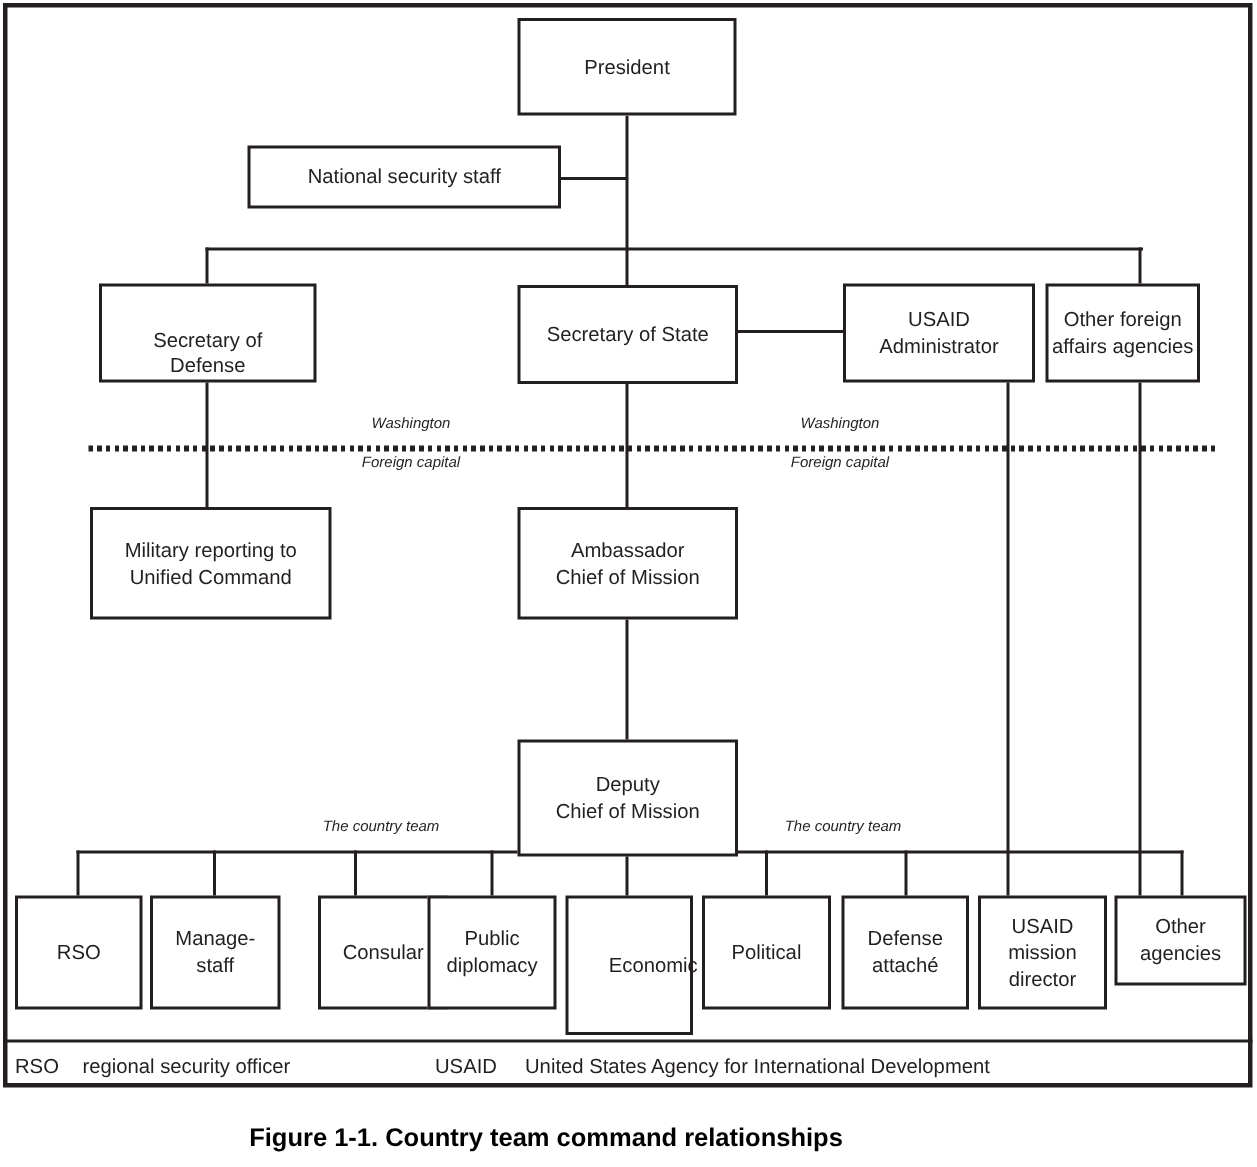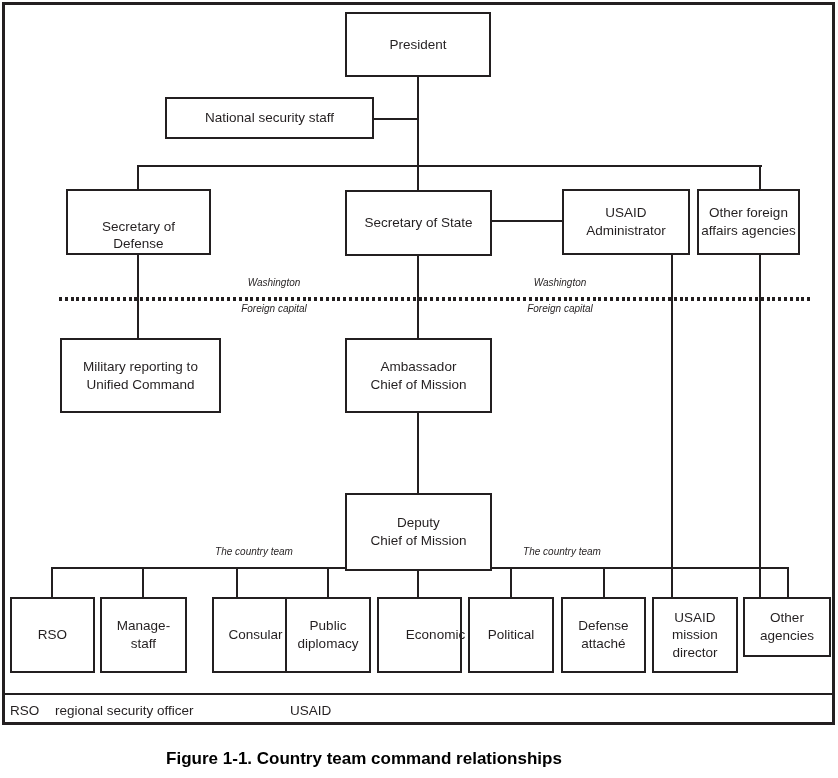--- a/index.html
+++ b/index.html
@@ -30,21 +30,21 @@
   .b-secstate        { left: 345px; top: 190px; width: 147px; height: 66px; }
   .b-usaid-admin     { left: 562px; top: 189px; width: 128px; height: 66px; }
   .b-other-foreign   { left: 697px; top: 189px; width: 103px; height: 66px; }
   .b-military        { left: 60px;  top: 338px; width: 161px; height: 75px; }
   .b-ambassador      { left: 345px; top: 338px; width: 147px; height: 75px; }
   .b-deputy          { left: 345px; top: 454px; width: 147px; height: 78px; margin-top: 39px; }
   .b-rso             { left: 10px;  top: 597px; width: 85px;  height: 76px; }
   .b-management      { left: 100px; top: 597px; width: 87px;  height: 76px; }
   .b-consular        { left: 192px; top: 597px; width: 87px;  height: 76px; margin-left: 20px; }
   .b-public-dip      { left: 285px; top: 597px; width: 86px;  height: 76px; }
-  .b-economic        { left: 377px; top: 597px; width: 85px;  height: 76px; padding-left: 32px; }
+  .b-economic        { left: 377px; top: 597px; width: 85px;  height: 93px; padding-left: 32px; }
   .b-political       { left: 468px; top: 597px; width: 86px;  height: 76px; }
   .b-defense-attache { left: 561px; top: 597px; width: 85px;  height: 76px; }
   .b-usaid-mission   { left: 652px; top: 597px; width: 86px;  height: 76px; }
   .b-other-agencies  { left: 743px; top: 597px; width: 88px;  height: 60px; }
   .ital {
     position: absolute; font-style: italic; font-size: 10px;
     transform: translateX(-50%); white-space: nowrap;
   }
   .leg { position: absolute; font-size: 13.5px; white-space: nowrap; }
   .caption {
@@ -148,16 +148,17 @@
   <div class="ital" style="left:274px; top:303px;">Foreign capital</div>
   <div class="ital" style="left:560px; top:277px;">Washington</div>
   <div class="ital" style="left:560px; top:303px;">Foreign capital</div>
   <div class="ital" style="left:254px; top:546px;">The country team</div>
   <div class="ital" style="left:562px; top:546px;">The country team</div>
 
   <div class="ln" style="left:3px; top:693px; width:832px; height:2px;"></div>
   <div class="leg" style="left:10px; top:703px;">RSO</div>
   <div class="leg" style="left:55px; top:703px;">regional security officer</div>
   <div class="leg" style="left:290px; top:703px;">USAID</div>
+  <div class="leg" style="left:350px; top:703px;">United States Agency for International Development</div>
 
   <div class="caption">Figure 1-1. Country team command relationships</div>
 
 </div>
 
 </body></html>

